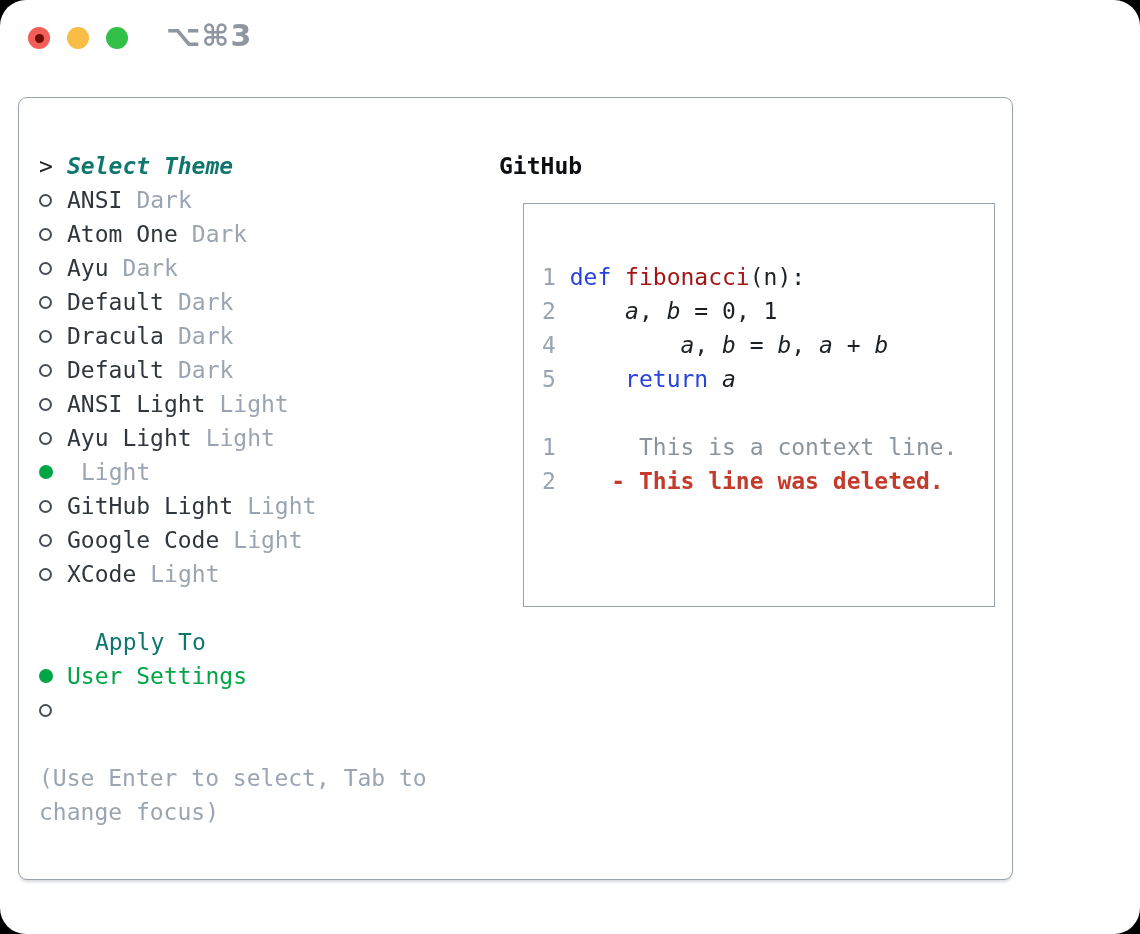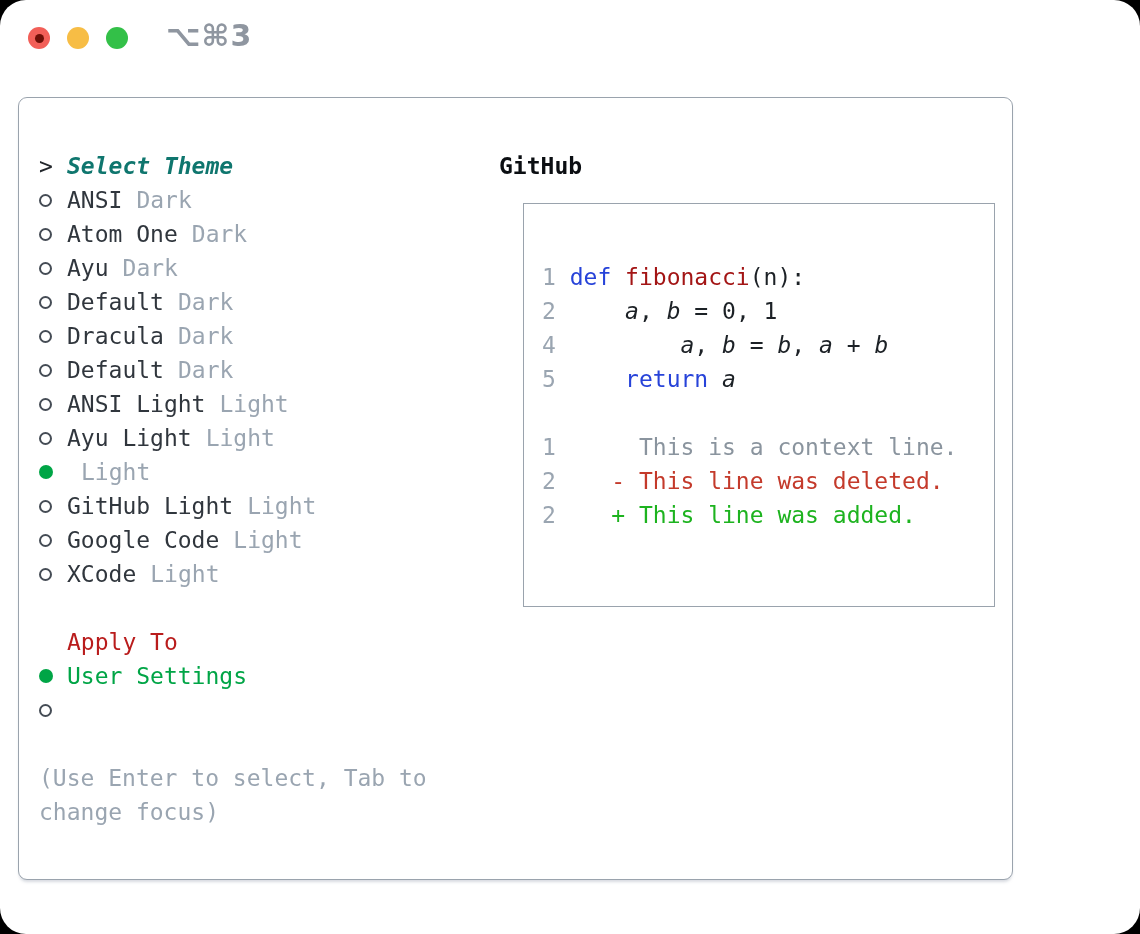--- a/index.html
+++ b/index.html
@@ -29,21 +29,21 @@
     box-shadow:0 3px 3px -1px rgba(140,150,165,.35);
     box-sizing:border-box;
   }
   .left-col{position:absolute;left:20px;top:51px;width:450px;font-size:23px;}
   .row{height:34px;display:flex;align-items:center;}
   .marker{width:28px;display:flex;align-items:center;flex:none;}
   .prompt{color:#23272c;font-size:23px;}
   .ring{width:13px;height:13px;border:2px solid #454c55;border-radius:50%;box-sizing:border-box;}
   .dot{width:14px;height:14px;background:var(--accent_green);border-radius:50%;}
   .title{font-weight:bold;color:#0f766e;font-style:italic;}
-  .apply-title{color:#b91c1c;}
+  .apply-title{color:#0f766e;margin-left:28px;}
   .name{color:#30363d;}
   .row.selected .name{color:var(--accent_green);}
   .variant{color:var(--muted);margin-left:14px;}
   .spacer{height:34px;}
   .help-line{height:34px;line-height:34px;color:var(--muted);white-space:pre;}
   
   .preview-title{
     position:absolute;left:480px;top:51px;height:34px;line-height:34px;
     font-weight:bold;color:#0b0e12;font-size:23px;
   }
@@ -52,21 +52,21 @@
     border:1.5px solid var(--border);box-sizing:border-box;background:#fff;
     padding-top:22px;
   }
   .code-line{height:34px;line-height:34px;white-space:pre;padding-left:18px;font-size:23px;}
   .sg-ln{color:var(--muted);}
   .sg-pl{color:var(--text);}
   .sg-kw{color:var(--syntax_keyword);}
   .sg-fn{color:var(--syntax_function);}
   .sg-var{color:var(--text);font-style:italic;}
   .sg-ctx{color:var(--context_gray);margin-top:29px;}
-  .sg-del{color:var(--diff_del);}
+  .sg-del{color:var(--diff_del);font-weight:bold;}
   .sg-add{color:var(--diff_add);}
 </style>
 </head>
 <body>
 
 <div class="screen">
 
   <div class="titlebar">
     <span class="light light-red">
         <span class="innerdot"></span>
@@ -200,18 +200,17 @@
     <div class="preview-title">GitHub</div>
     <div class="preview-box" id="preview-box">
         <div class="code-line"></div>
         <div class="code-line"><span class="sg-ln">1 </span><span class="sg-kw">def </span><span class="sg-fn">fibonacci</span><span class="sg-pl">(n):</span></div>
         <div class="code-line"><span class="sg-ln">2 </span><span class="sg-pl">    </span><span class="sg-var">a</span><span class="sg-pl">, </span><span class="sg-var">b</span><span class="sg-pl"> = 0, 1</span></div>
         <div class="code-line"><span class="sg-ln">4 </span><span class="sg-pl">        </span><span class="sg-var">a</span><span class="sg-pl">, </span><span class="sg-var">b</span><span class="sg-pl"> = </span><span class="sg-var">b</span><span class="sg-pl">, </span><span class="sg-var">a</span><span class="sg-pl"> + </span><span class="sg-var">b</span></div>
         <div class="code-line"><span class="sg-ln">5 </span><span class="sg-pl">    </span><span class="sg-kw">return</span><span class="sg-pl"> </span><span class="sg-var">a</span></div>
         <div class="code-line"></div>
         <div class="code-line"><span class="sg-ln">1</span><span class="sg-ctx">      This is a context line.</span></div>
         <div class="code-line"><span class="sg-ln">2</span><span class="sg-pl">    </span><span class="sg-del">- This line was deleted.</span></div>
-        <div class="code-line"><span class="sg-ln">2</span><span class="sg-pl">    </span><span class="sg-add">+ This line was added.</span></div>
         <div class="code-line"></div>
       </div>
 
   </div>
 </div>
 
 </body></html>

